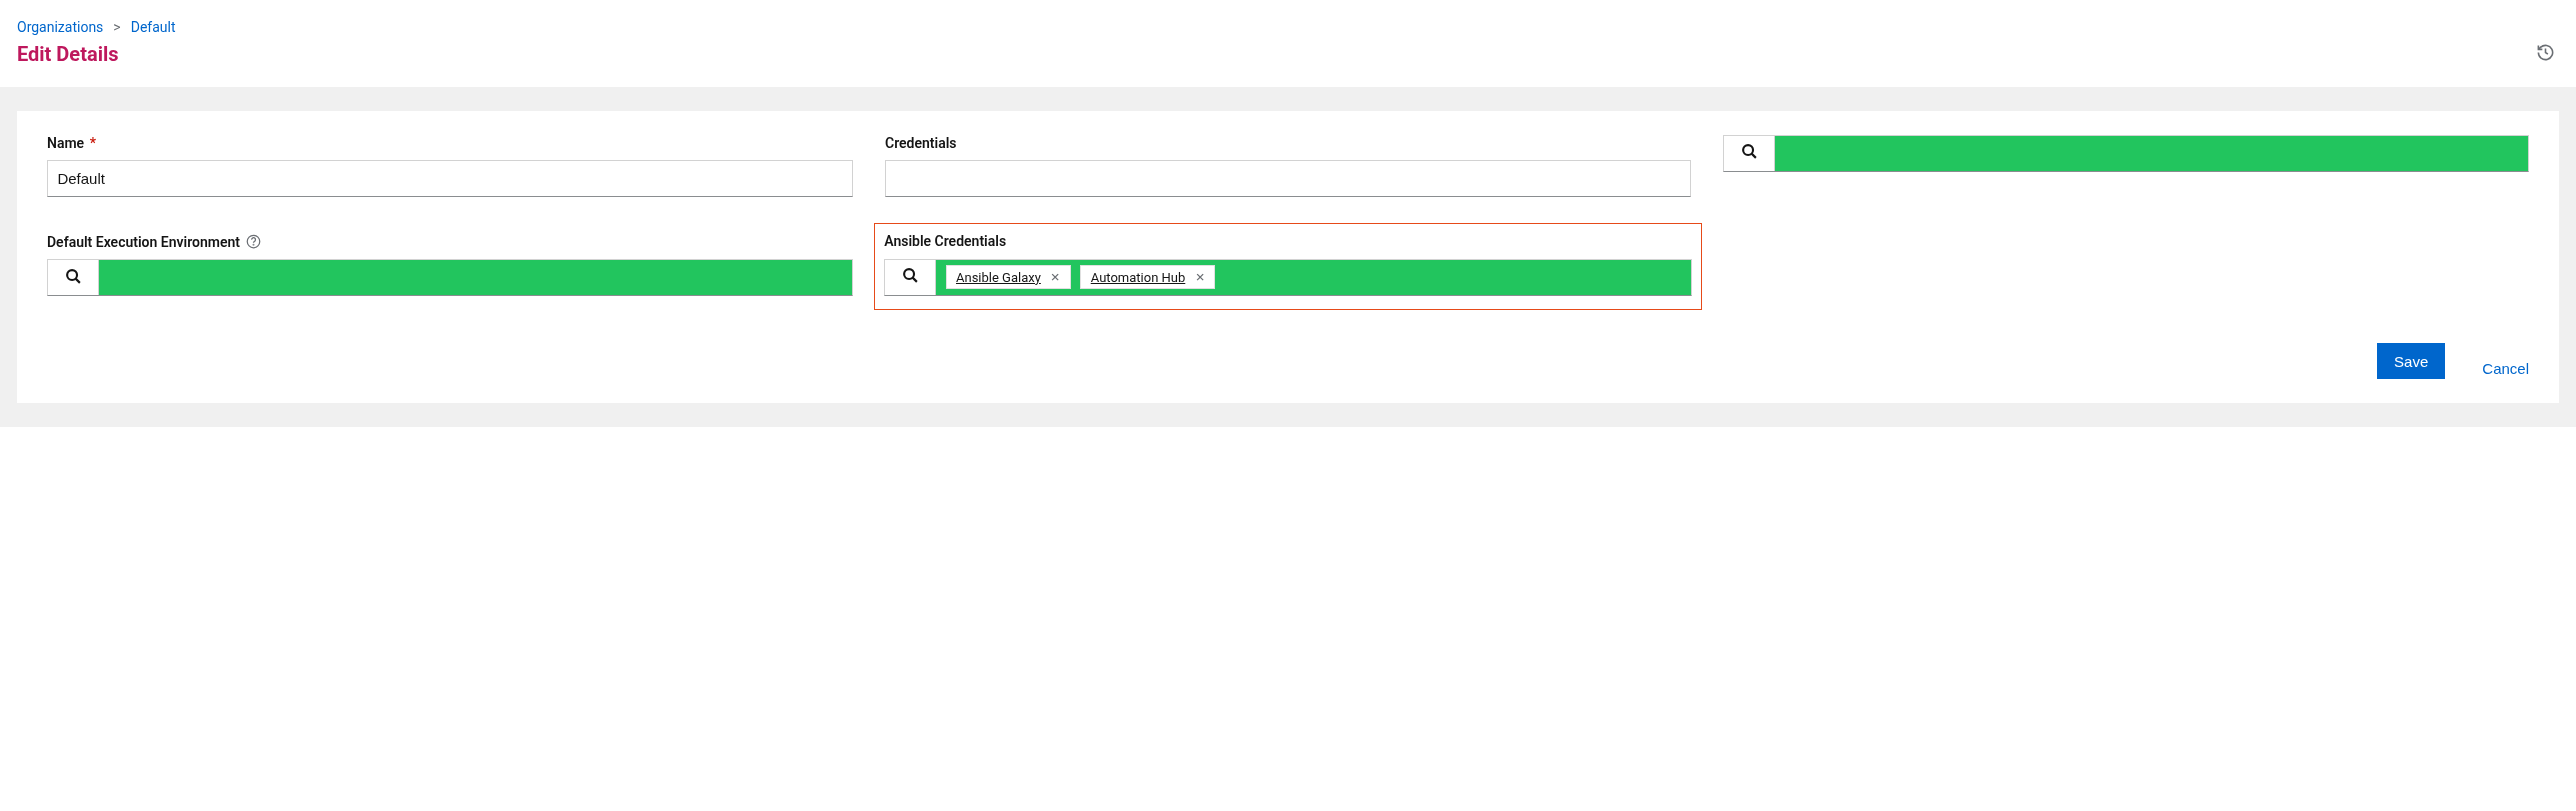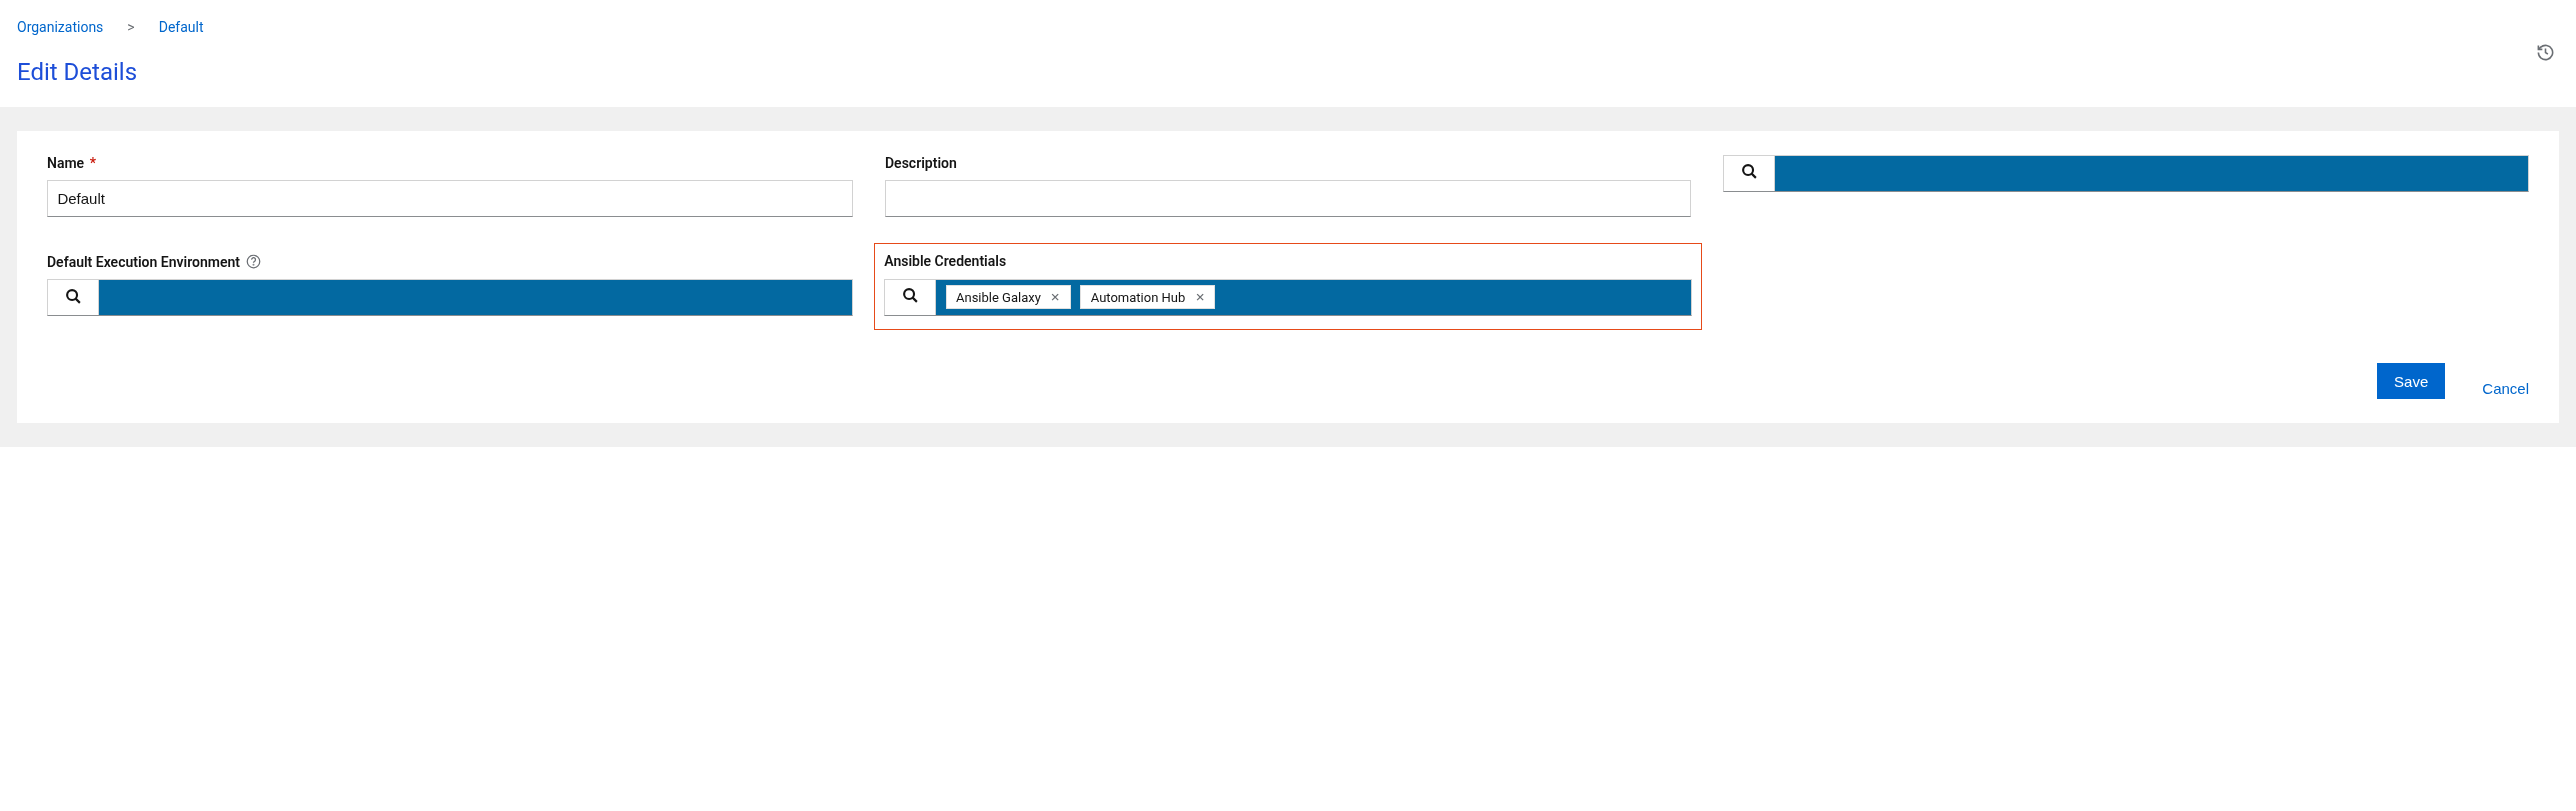--- a/index.html
+++ b/index.html
@@ -9,36 +9,36 @@
       color: #151515;
       font-size: 15px;
     }
     .page-header {
       padding: 19px 17px 20.6px 17px;
       position: relative;
     }
     .breadcrumb {
       display: flex;
       align-items: center;
-      gap: 24px;
-      margin-bottom: 23px;
+      gap: 10px;
+      margin-bottom: 7px;
       font-size: 14px;
     }
     .breadcrumb-link {
       color: #0066cc;
       text-decoration: none;
       cursor: pointer;
     }
     .breadcrumb-sep {
       color: #6a6e73;
     }
     .page-title {
-      font-size: 24px;
-      font-weight: 400;
-      color: #1d4ed8;
+      font-size: 20px;
+      font-weight: 700;
+      color: #be185d;
     }
     .history-icon {
       position: absolute;
       right: 20.6px;
       top: 43px;
       color: #6a6e73;
       cursor: pointer;
     }
     .content-area {
       background: #f0f0f0;
@@ -99,22 +99,23 @@
       background: #ffffff;
       cursor: pointer;
       color: #151515;
     }
     .lookup-area {
       flex: 1;
       display: flex;
       align-items: center;
       gap: 9.4px;
       padding: 0 9.4px;
-      background: #0369a1;
+      background: #22c55e;
       overflow: hidden;
+      text-decoration: underline;
     }
     .chip {
       display: inline-flex;
       align-items: center;
       gap: 9.4px;
       border: 0.9px solid #e0e0e0;
       background: #ffffff;
       padding: 3.7px 9.4px;
       font-size: 13px;
       color: #151515;
@@ -179,21 +180,21 @@
       <div class="form-group">
         <label class="form-label">
           <span>Name</span>
           <span class="required-asterisk">*</span>
         </label>
         <input class="text-input" type="text" value="Default" style="">
       </div>
 
       <div class="form-group">
         <label class="form-label">
-          <span>Description</span>
+          <span>Credentials</span>
         </label>
         <input class="text-input" type="text" value="" style="">
       </div>
 
 
       <div class="form-group">
         <div class="lookup-group">
           <button class="lookup-btn">
             <span>
               <svg width="17" height="17" viewBox="0 0 24 24" fill="none" stroke="currentColor" stroke-width="3">

